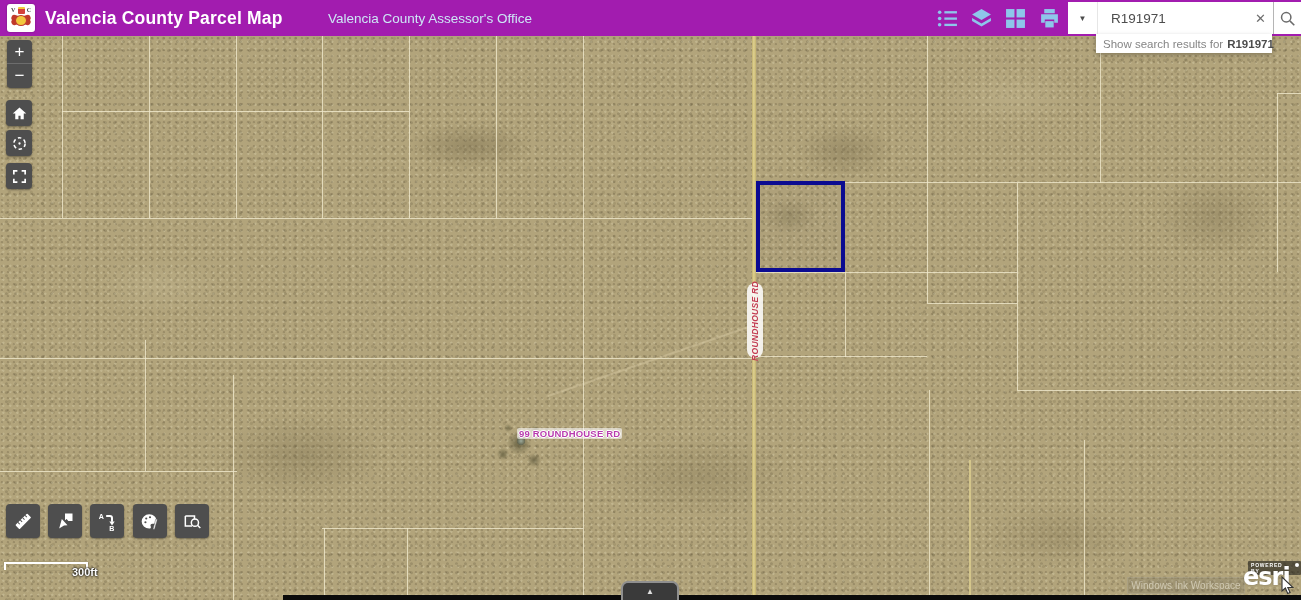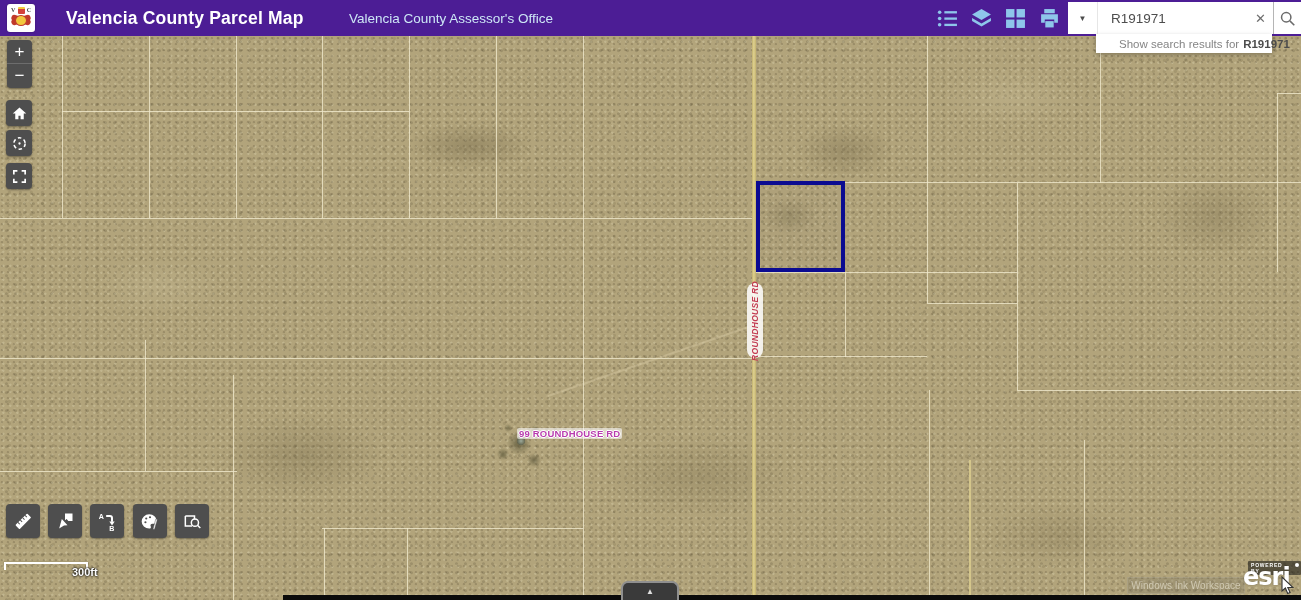--- a/index.html
+++ b/index.html
@@ -63,34 +63,34 @@
   
   #topbar{position:absolute;top:0;left:0;width:1301px;height:36px;background:#1267a5;z-index:30;display:flex;align-items:center;}
   #logo{width:28px;height:28px;margin-left:7px;background:#fff;border-radius:3px;position:relative;flex:0 0 auto;box-shadow:0 0 2px rgba(0,0,0,.3);}
   #logo .crown{position:absolute;left:11px;top:3px;width:7px;height:5px;background:#d3413a;border-top:2px solid #f2c83e;border-radius:1px;}
   #logo .rib1,#logo .rib2{position:absolute;left:4px;top:13px;width:20px;height:6px;background:#c0392b;border-radius:3px;}
   #logo .rib1{transform:rotate(18deg);}#logo .rib2{transform:rotate(-18deg);}
   #logo .circle{position:absolute;left:8px;top:11px;width:12px;height:11px;background:#f2c83e;border-radius:50%;border:1px solid #c0392b;box-sizing:border-box;}
   #logo .lv,#logo .lc{position:absolute;top:3px;font-size:6px;font-weight:bold;color:#444;font-family:"Liberation Serif",serif;}
   #logo .lv{left:4px;}#logo .lc{right:4px;}
   #apptitle{color:#fff;font-size:17.5px;font-weight:bold;margin-left:10px;letter-spacing:.2px;white-space:nowrap;}
-  #subtitle{position:absolute;left:349px;color:#cde7f6;font-size:13.5px;white-space:nowrap;}
+  #subtitle{position:absolute;left:328px;color:#cde7f6;font-size:13.5px;white-space:nowrap;}
   #hicons{position:absolute;left:936px;top:0;height:36px;display:flex;align-items:center;gap:12px;}
   .hicon{width:22px;height:22px;display:flex;align-items:center;justify-content:center;cursor:pointer;}
   .hicon svg{width:21px;height:21px;fill:#8ec6ea;}
 
   
   #searchwrap{position:absolute;left:1068px;top:2px;height:32px;display:flex;z-index:35;}
   #dd-btn{width:29px;background:#fff;display:flex;align-items:center;justify-content:center;font-size:8px;color:#4c4c4c;cursor:pointer;border-right:1px solid #e6e6e6;}
   #input-box{width:175px;background:#fff;position:relative;display:flex;align-items:center;}
   #search-input{border:none;outline:none;font-size:13.5px;color:#4d4d4d;width:138px;padding-left:13px;font-family:"Liberation Sans",sans-serif;background:transparent;}
   #clear-btn{position:absolute;right:7px;color:#6e6e6e;font-size:13px;cursor:pointer;line-height:1;}
   #sbtn{width:27px;background:#fff;border-left:1px solid #b5b5b5;display:flex;align-items:center;justify-content:center;cursor:pointer;}
   #suggest{position:absolute;left:1096px;top:34px;width:176px;height:19px;background:#fff;z-index:40;
-    box-shadow:0 2px 5px rgba(0,0,0,.25);display:flex;align-items:center;padding-left:23px;box-sizing:border-box;
+    box-shadow:0 2px 5px rgba(0,0,0,.25);display:flex;align-items:center;padding-left:7px;box-sizing:border-box;
     font-size:11.5px;color:#858585;white-space:nowrap;cursor:pointer;}
   #suggest b{color:#4c4c4c;margin-left:4px;}
 
   
   .ctl{position:absolute;background:#4e4e4e;border-radius:4px;box-shadow:0 1px 2px rgba(0,0,0,.4);z-index:20;
     display:flex;align-items:center;justify-content:center;color:#fff;cursor:pointer;}
   #zoomgroup{position:absolute;left:7px;top:40px;width:25px;height:48px;background:#4e4e4e;border-radius:4px;z-index:20;box-shadow:0 1px 2px rgba(0,0,0,.4);}
   .zbtn{width:25px;height:24px;display:flex;align-items:center;justify-content:center;color:#fff;font-size:17px;cursor:pointer;}
   #zoom-in{border-bottom:1px solid rgba(255,255,255,.18);box-sizing:border-box;}
   #home-btn{left:6px;top:100px;width:26px;height:26px;}
@@ -166,21 +166,21 @@
     </div>
   <div id="road" style="left: 752px; width: 4px;"></div>
   <div id="homestead"></div>
   <div id="parcel" style="left: 756px; top: 181px; width: 89px; height: 91px; border: 4px solid rgb(11, 11, 145);"></div>
 
   <div id="roadlabel">
     <span style="color: rgb(194, 59, 82);">ROUNDHOUSE RD</span>
   </div>
   <div id="addrlabel" style="color: rgb(184, 60, 174); margin-top: 30px;">99 ROUNDHOUSE RD</div>
 
-  <div id="topbar" style="background: #4c1d95; gap: 21px;">
+  <div id="topbar" style="background: #a21caf;">
     <div id="logo">
       <div class="crown"></div>
       <div class="rib1"></div>
       <div class="rib2"></div>
       <div class="circle"></div>
       <span class="lv">V</span>
       <span class="lc">C</span>
     </div>
     <div id="apptitle">Valencia County Parcel Map</div>
     <div id="subtitle">Valencia County Assessor's Office</div>

